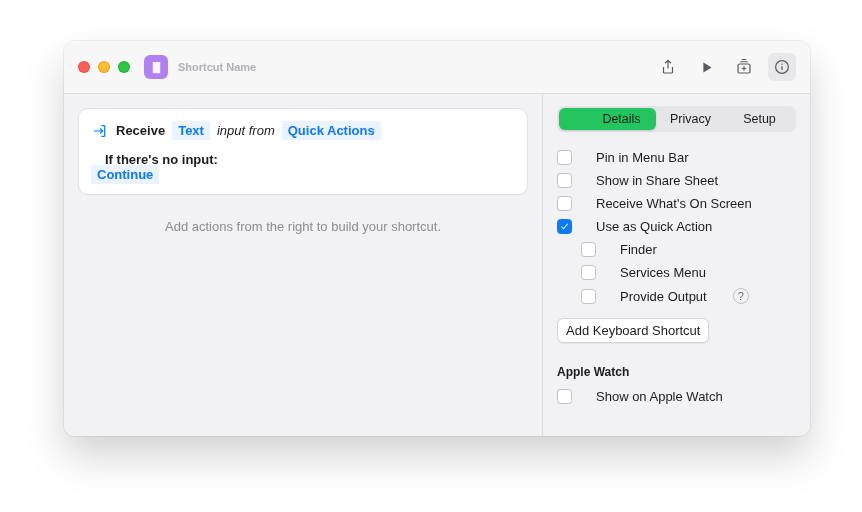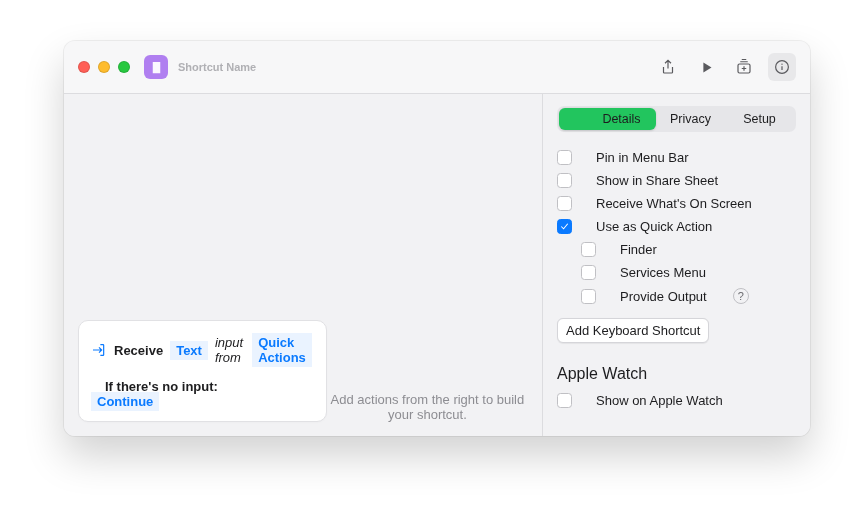--- a/index.html
+++ b/index.html
@@ -65,22 +65,21 @@
   .body {
     flex: 1;
     display: flex;
     border-top: 1px solid #dcdcdf;
   }
   .canvas {
     flex: 1;
     padding: 14px;
     background: #f2f2f4;
     display: flex;
-    flex-direction: row;
-    align-items: flex-end;
+    flex-direction: column;
   }
   .action-card {
     background: #ffffff;
     border: 1px solid #e1e1e4;
     border-radius: 10px;
     padding: 12px 14px 12px 12px;
     box-shadow: 0 1px 2px rgba(0,0,0,0.02);
   }
   .action-row1 {
     display: flex;
@@ -185,22 +184,22 @@
     border: 1px solid #d5d5d9;
     border-radius: 6px;
     padding: 4px 8px;
     font-size: 13px;
     color: #1d1d1f;
     box-shadow: 0 0.5px 1px rgba(0,0,0,0.06);
   }
   .section-title {
     margin-top: 22px;
     margin-bottom: 6px;
-    font-size: 16px;
-    font-weight: 400;
+    font-size: 12px;
+    font-weight: 700;
     color: #1d1d1f;
   }
 </style>
 </head>
 <body>
 
 <div class="window">
 
   <div class="titlebar">
     <div class="traffic-lights">

